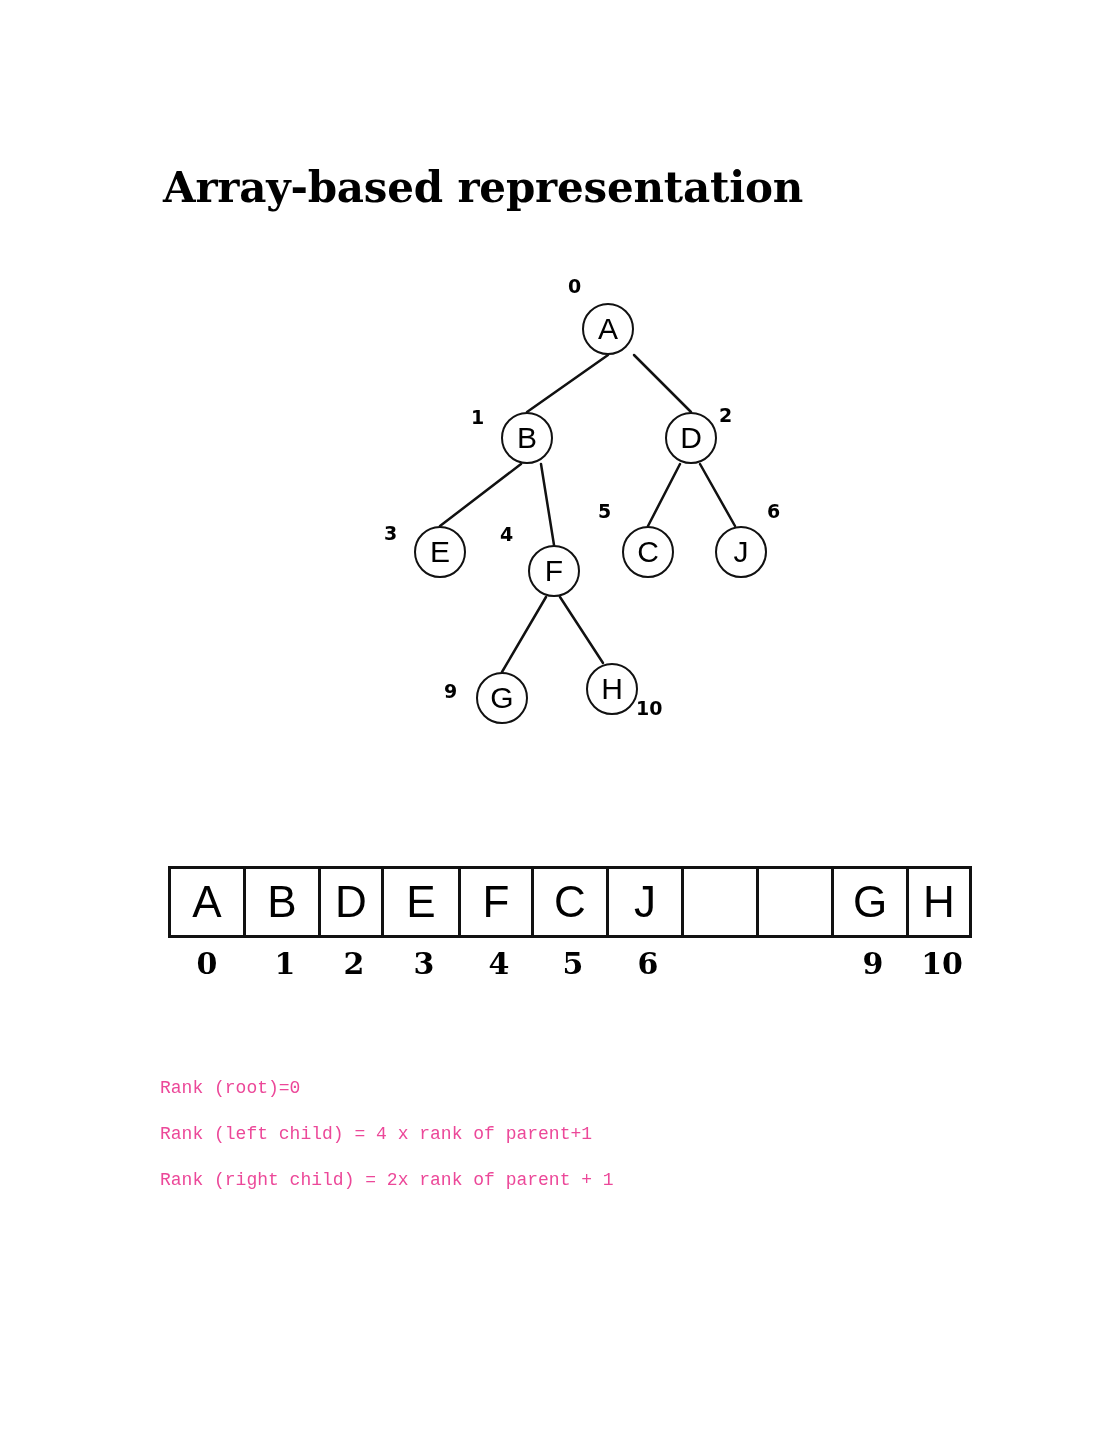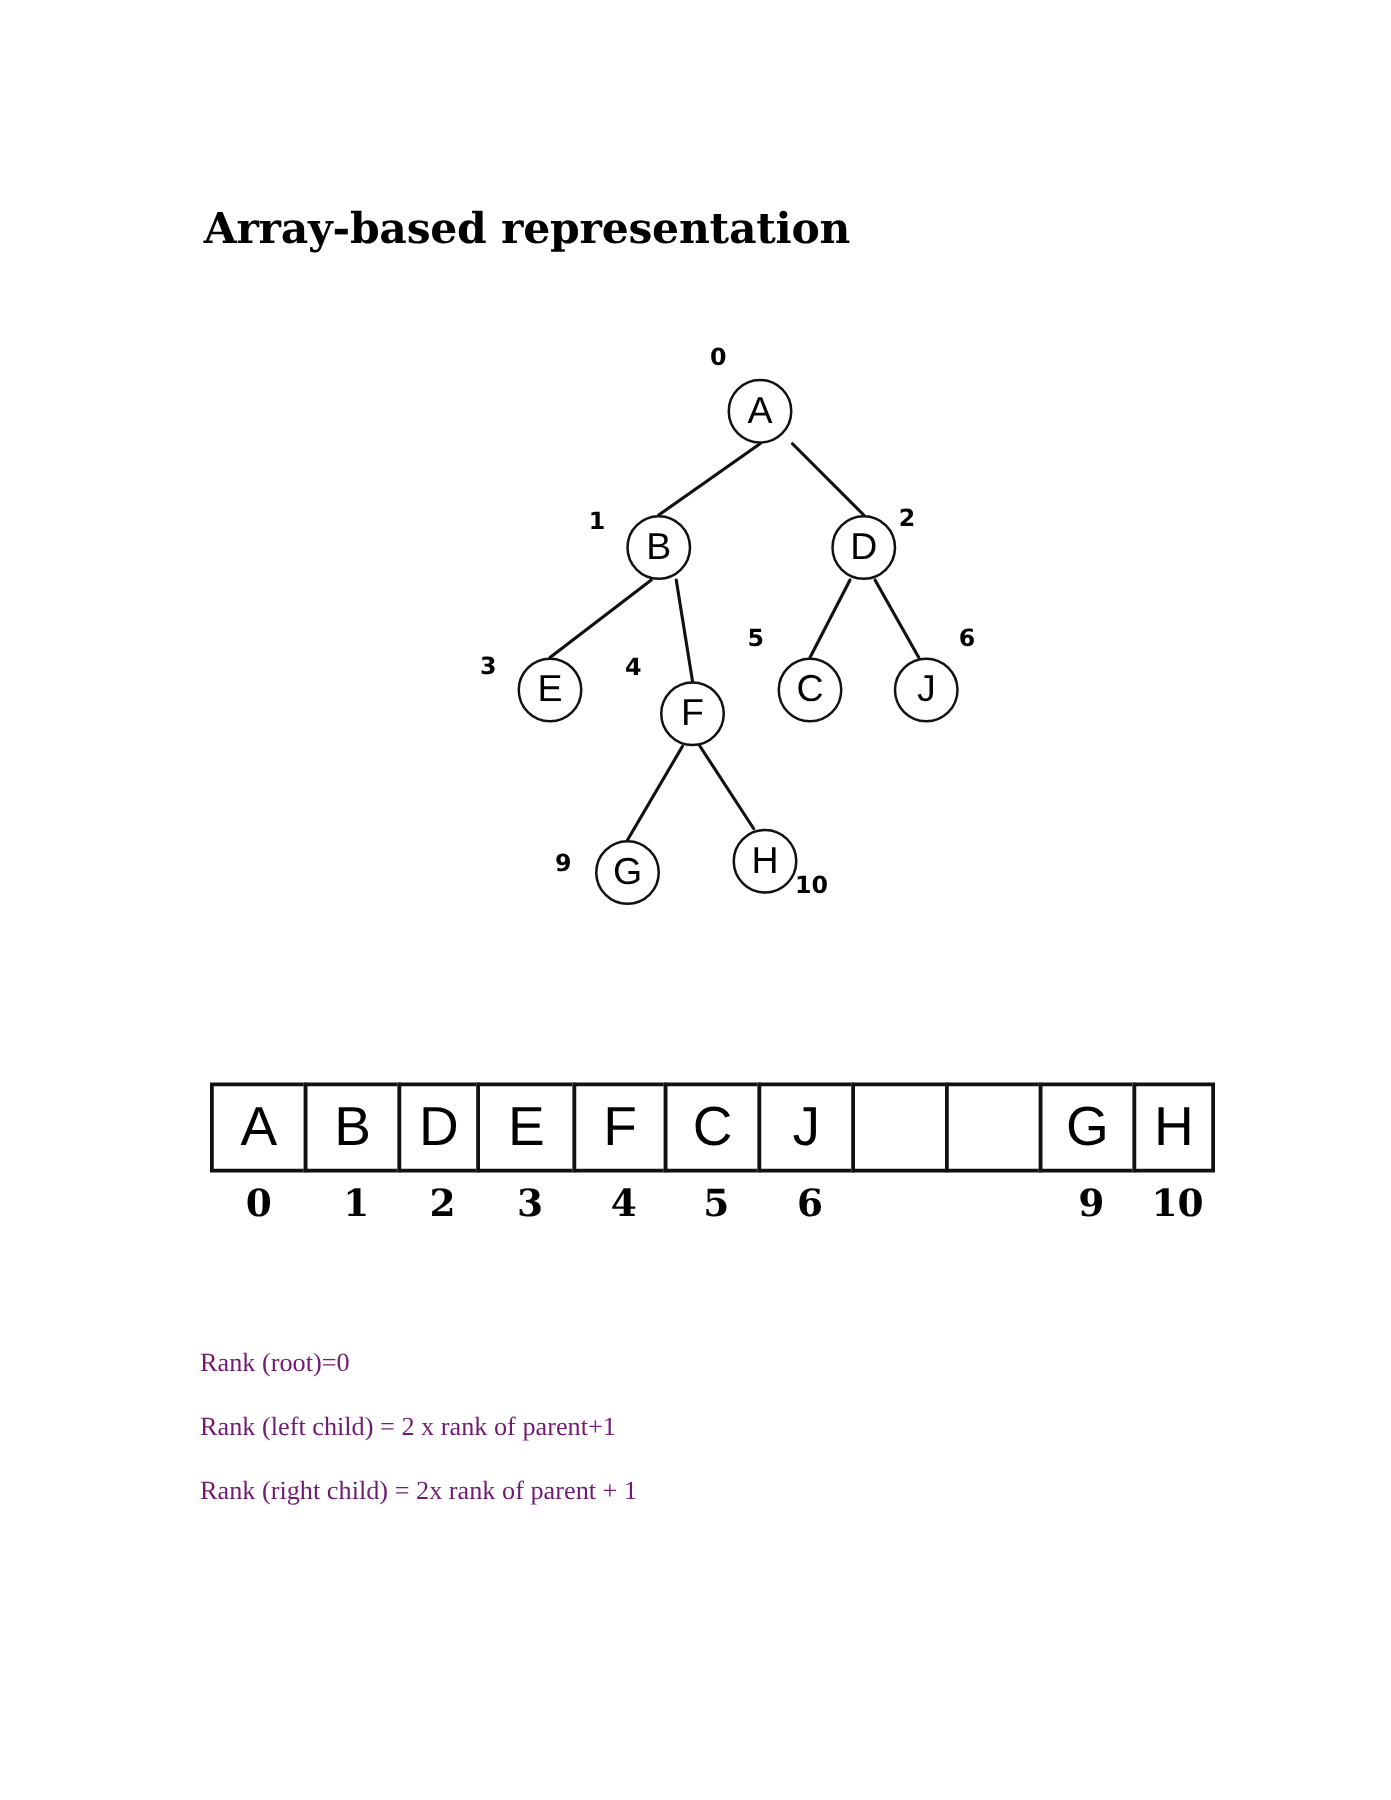--- a/index.html
+++ b/index.html
@@ -18,21 +18,21 @@
   .page {
     position: absolute;
     inset: 0;
   }
   .title {
     position: absolute;
     left: 163px;
     top: 163px;
     font-family: "DejaVu Serif", serif;
     font-weight: bold;
-    font-size: 34px;
+    font-size: 42px;
     letter-spacing: -0.2px;
     color: #000;
     white-space: nowrap;
   }
   
   .tree {
     position: absolute;
     left: 360px;
     top: 255px;
     width: 480px;
@@ -106,23 +106,23 @@
     white-space: nowrap;
   }
   
   .rules {
     position: absolute;
     left: 160px;
     top: 1078px;
     width: 800px;
   }
   .rule {
-    font-family: Liberation Serif, serif;
-    font-size: 21px;
-    color: #701a75;
+    font-family: Liberation Mono, monospace;
+    font-size: 18px;
+    color: #ec4899;
     margin-bottom: 26px;
     white-space: nowrap;
   }
 </style>
 </head>
 <body>
 
 <div class="page">
 
   <div class="title">Array-based representation</div>
@@ -184,17 +184,17 @@
         <div class="idx" style="left: 331px;">4</div>
         <div class="idx" style="left: 405px;">5</div>
         <div class="idx" style="left: 480px;">6</div>
         <div class="idx" style="left: 705px;">9</div>
         <div class="idx" style="left: 774px;">10</div>
       </div>
   </div>
 
   <div class="rules">
     <div class="rule">Rank (root)=0</div>
-    <div class="rule">Rank (left child) = 2 x rank of parent+1</div>
+    <div class="rule">Rank (left child) = 4 x rank of parent+1</div>
     <div class="rule">Rank (right child) = 2x rank of parent + 1</div>
   </div>
 
 </div>
 
 </body></html>

